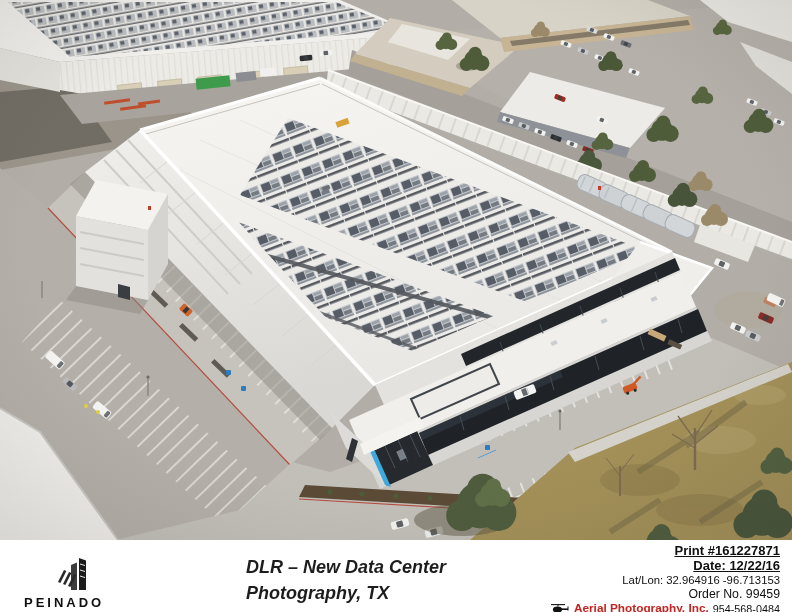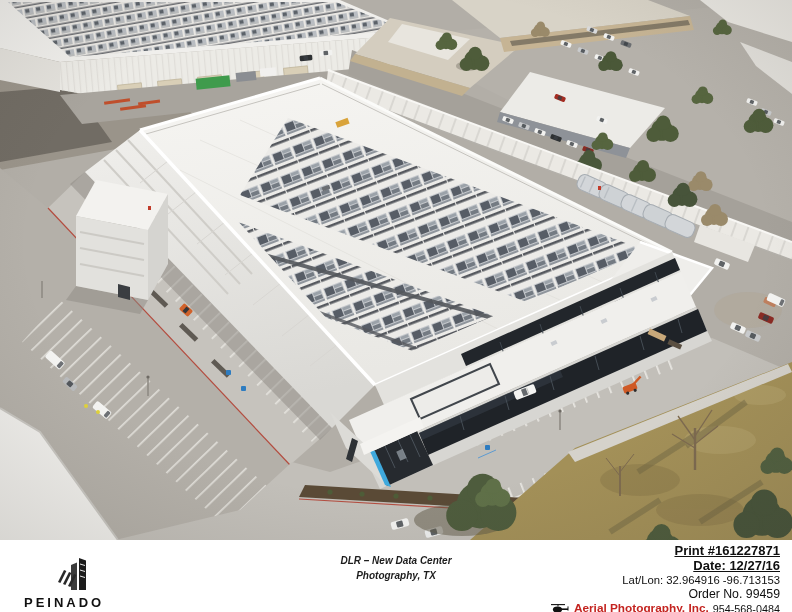--- a/index.html
+++ b/index.html
@@ -21,22 +21,22 @@
     font-size:13px;font-weight:800;letter-spacing:3px;color:#111;
     margin-top:-1px;white-space:nowrap;
   }
   .logo-sub{
     display:flex;align-items:center;justify-content:center;gap:3px;
     font-size:6.2px;font-weight:700;letter-spacing:2.4px;color:#5c5c5c;margin-top:1px;
     white-space:nowrap;
   }
   .logo-sub .rule{display:inline-block;width:11px;height:1.4px;background:#6a6a6a;}
   .title{
-    position:absolute;left:246px;top:14px;width:300px;text-align:center;
-    font-style:italic;font-weight:600;font-size:10px;color:#1d1d1d;line-height:1.45;
+    position:absolute;left:246px;top:14px;width:300px;text-align:left;
+    font-style:italic;font-weight:600;font-size:18px;color:#1d1d1d;line-height:1.45;
   }
   .info{
     position:absolute;right:12px;top:3px;width:330px;text-align:right;
     color:#101010;line-height:1.18;
   }
   .info .lg{font-size:13px;font-weight:600;text-decoration:underline;}
   .info .sm{font-size:11.3px;font-weight:500;}
   .info .md{font-size:12.3px;font-weight:500;}
   .credit{display:flex;align-items:center;justify-content:flex-end;gap:4px;margin-top:1px;}
   .credit .red{color:#c42420;font-size:11.8px;font-weight:600;}
@@ -507,21 +507,21 @@
       </div>
     </div>
 
     <div class="title">
       <div>DLR – New Data Center</div>
       <div>Photography, TX</div>
     </div>
 
     <div class="info">
       <div class="lg">Print #161227871</div>
-      <div class="lg">Date: 12/27/16</div>
+      <div class="lg">Date: 12/22/16</div>
       <div class="sm">Lat/Lon: 32.964916 -96.713153</div>
       <div class="md">Order No. 99459</div>
       <div class="credit">
         <svg width="20" height="12" viewBox="0 0 20 12">
           <line x1="1" y1="1.6" x2="15" y2="1.6" stroke="#111" stroke-width="1.1"></line>
           <line x1="8" y1="1.6" x2="8" y2="3.4" stroke="#111" stroke-width="1"></line>
           <ellipse cx="7.5" cy="6.5" rx="4.6" ry="3.1" fill="#111"></ellipse>
           <rect x="11" y="5.4" width="7" height="1.6" fill="#111"></rect>
           <line x1="18" y1="3.4" x2="18" y2="7.6" stroke="#111" stroke-width="1"></line>
           <line x1="3.4" y1="10.6" x2="11.6" y2="10.6" stroke="#111" stroke-width="1.1"></line>

